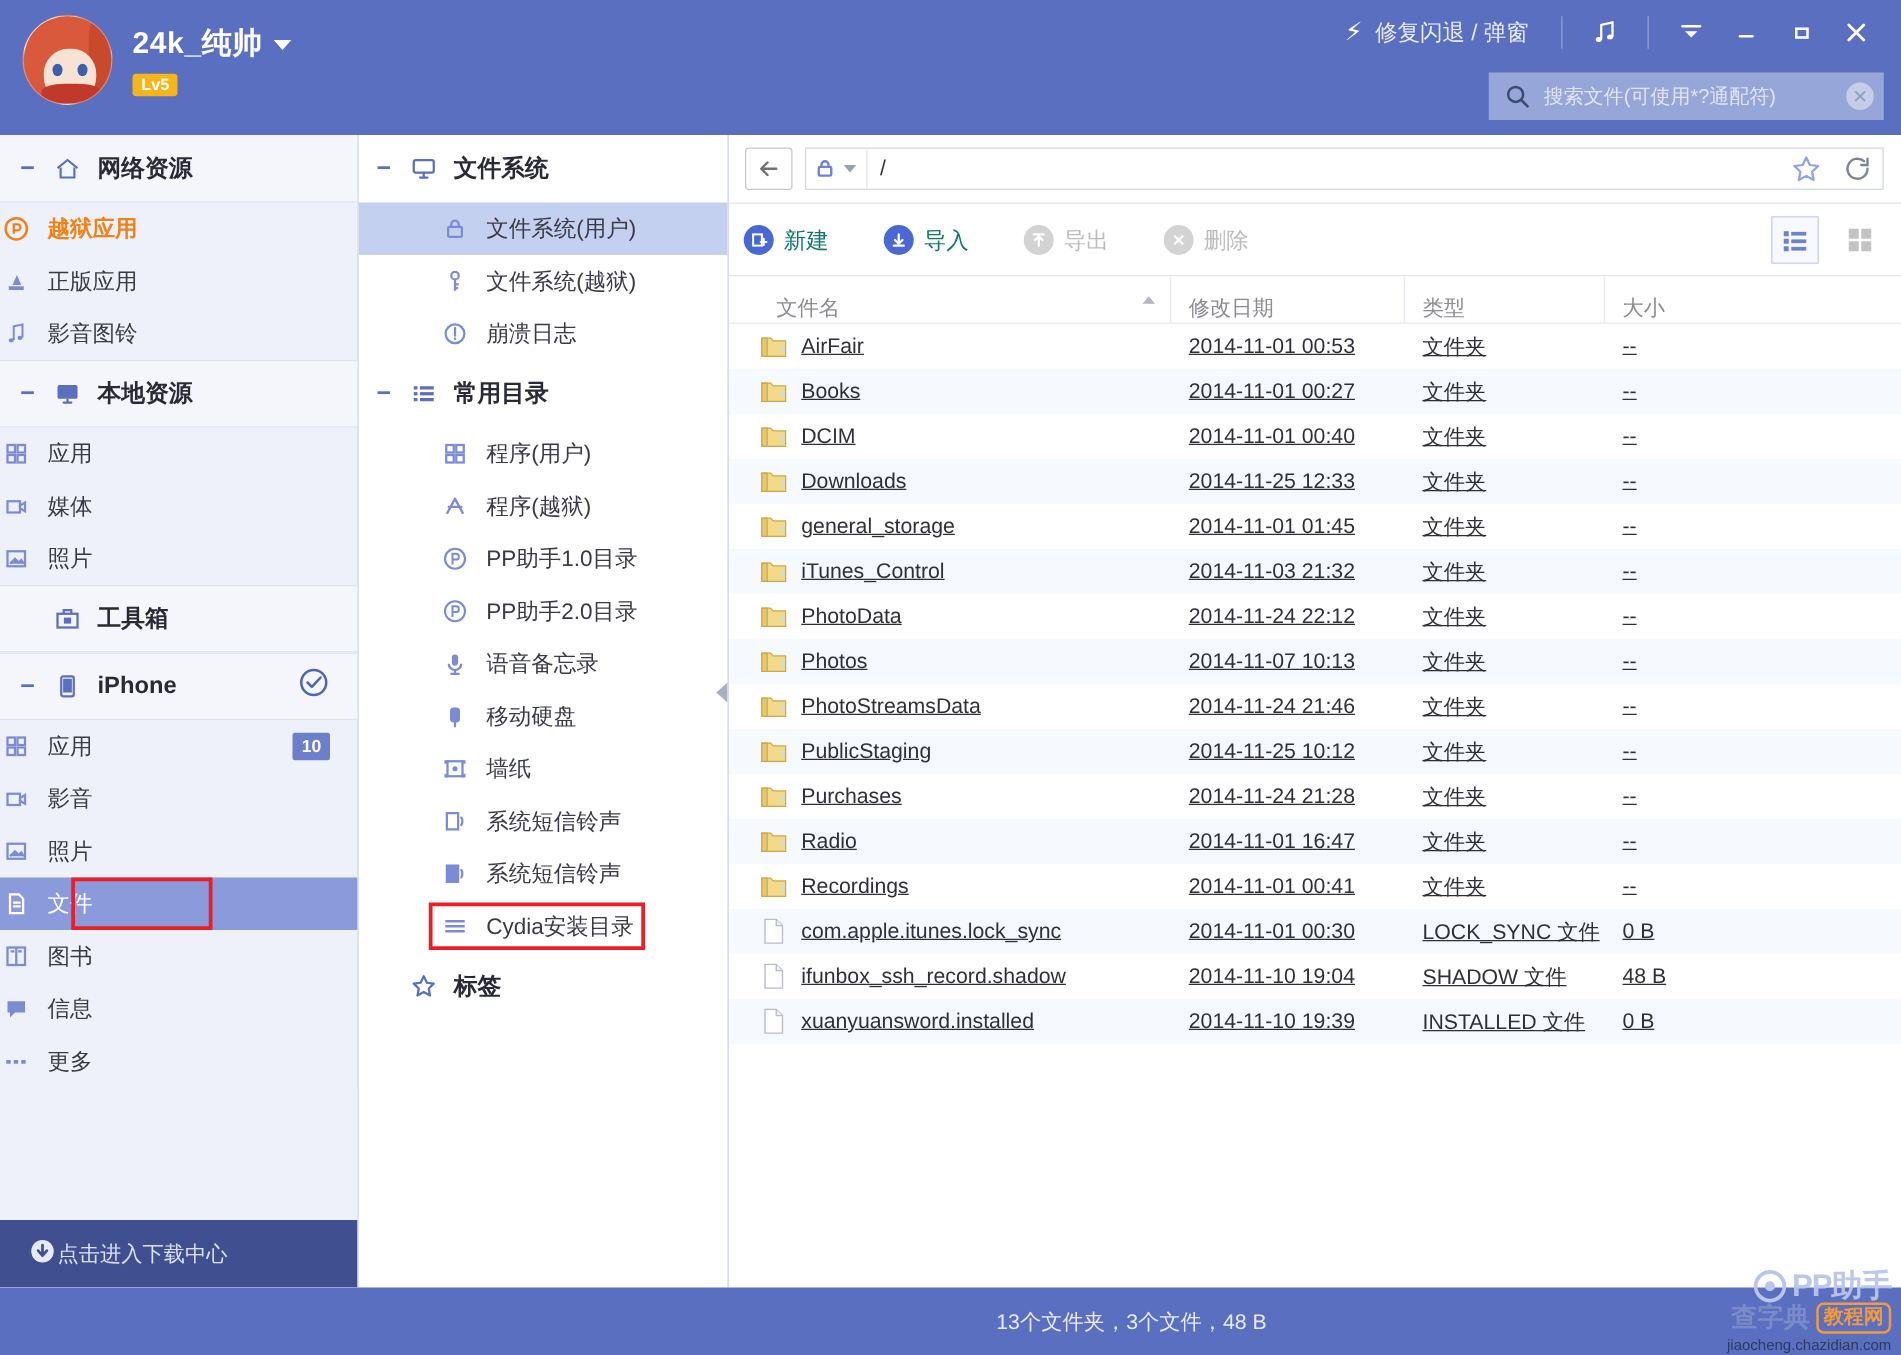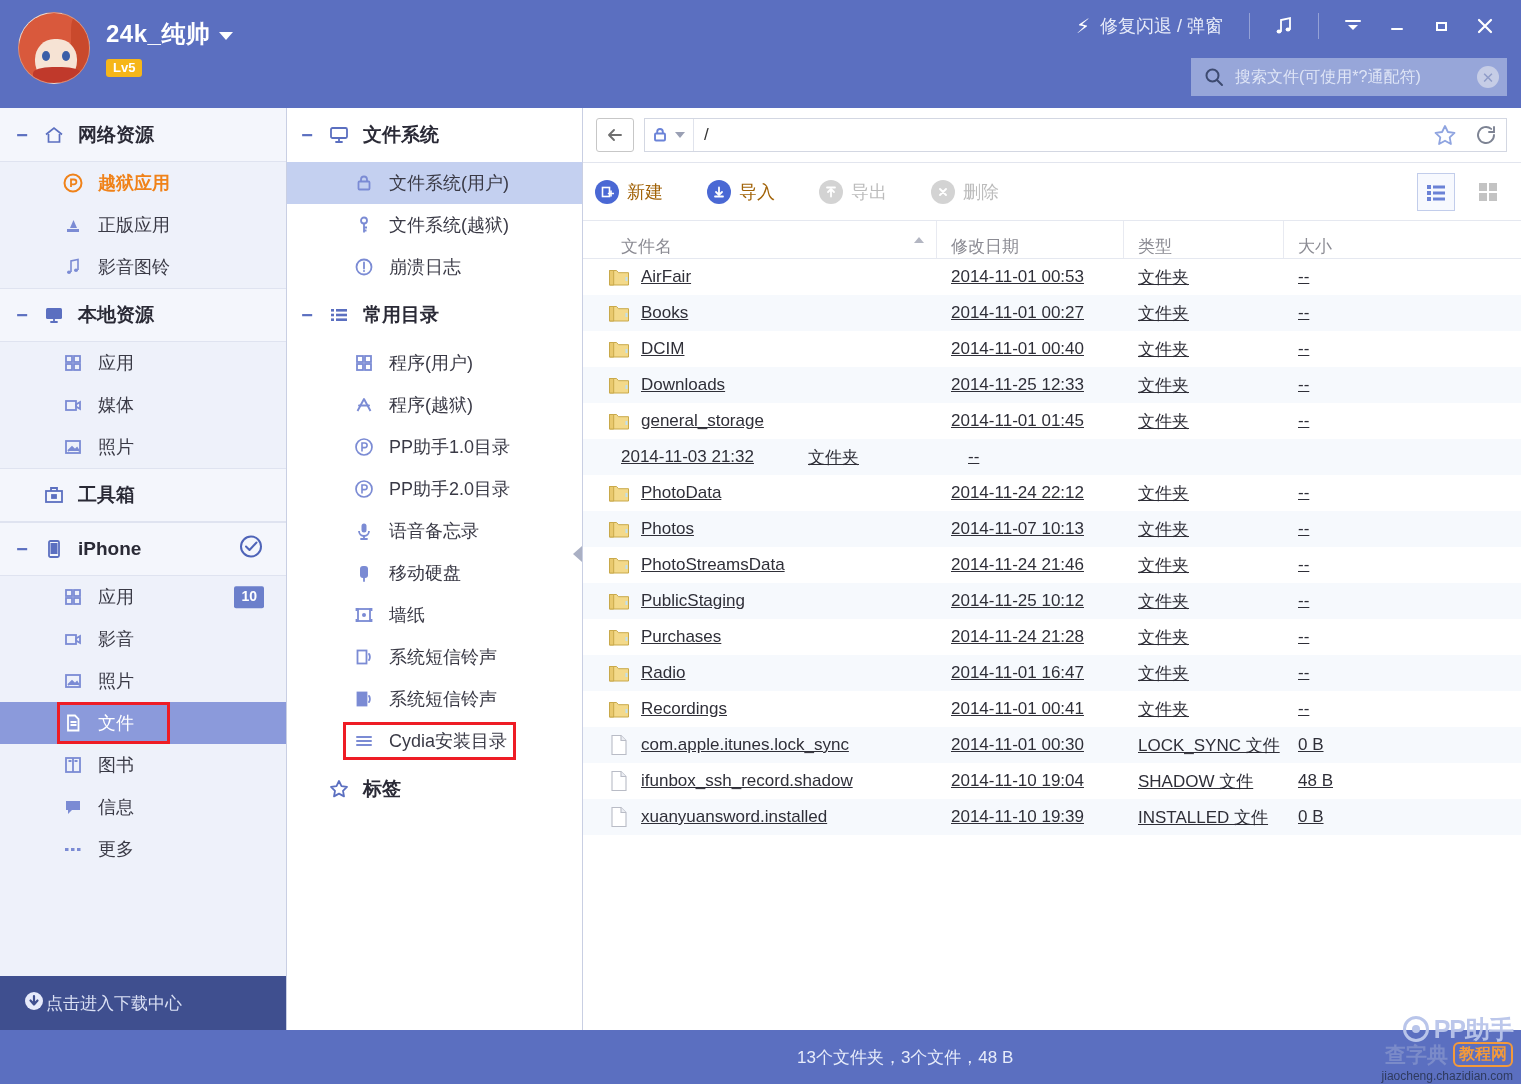--- a/index.html
+++ b/index.html
@@ -131,21 +131,21 @@
     position: relative;
   }
   .sb-group-head:first-child { border-top: none; }
   .minus-box {
     width: 16px; flex: 0 0 16px; display:flex; align-items:center; justify-content:center;
     color:#5b6fc0; font-size: 20px; line-height: 1; font-weight: bold;
   }
   .sb-gicon { width: 28px; flex: 0 0 28px; display:flex; align-items:center; justify-content:center; color:#5b6fc0; }
   .sb-item {
     height: 42px; display: flex; align-items: center;
-    padding-left: 60px; gap: 12px;
+    gap: 12px;
     color: #3a3a46; font-size: 18px; cursor: pointer;
     position: relative;
   }
   .sb-item .sb-icon { width: 26px; flex: 0 0 26px; display:flex; align-items:center; justify-content:center; color:#7b8bd4; }
   .sb-item.accent .sb-label { color: #f08219; font-weight: bold; }
   .sb-item.accent .sb-icon { color: #f08219; }
   .sb-item.selected { background: #8b9adb; }
   .sb-item.selected .sb-label { color: #ffffff; }
   .sb-item.selected .sb-icon { color: #ffffff; }
   .sb-hl-frame {
@@ -223,21 +223,21 @@
   .addr-path { flex: 1; padding-left: 10px; color: #333; font-size: 17px; }
   .addr-star { color: #8fa4e0; display: flex; align-items:center; cursor: pointer; padding: 0 6px; }
   .refresh-btn { color: #7d8393; display: flex; align-items:center; cursor: pointer; padding-left: 10px; }
 
   .toolbar {
     height: 58px; flex: 0 0 58px; display: flex; align-items: center;
     padding: 0 14px 0 12px; border-bottom: 1px solid #e5e8f0;
   }
   .tool {
     display: flex; align-items: center; gap: 8px; margin-right: 44px;
-    font-size: 18px; color: #a16207; cursor: pointer;
+    font-size: 18px; color: #0f766e; cursor: pointer;
   }
   .tool.disabled { color: #bcbcbc; cursor: default; }
   .tool-cir {
     width: 24px; height: 24px; border-radius: 50%;
     background: #4a68d4; color: #fff;
     display: flex; align-items: center; justify-content: center;
     font-size: 13px; flex: 0 0 24px;
   }
   .tool.disabled .tool-cir { background: #d3d3d3; }
   .view-toggle { margin-left: auto; display: flex; align-items: center; gap: 14px; }
@@ -957,20 +957,30 @@
             </div>
             <div class="cell c3">
               <span>文件夹</span>
             </div>
             <div class="cell c4">
               <span>--</span>
             </div>
           </div>
           <div class="row">
             <div class="cell c0"></div>
+            <div class="cell c1">
+              <span class="ficon">
+                <svg width="22" height="20" viewBox="0 0 22 20">
+                  <path d="M1.5 3.5h7l2 2.2h10V18H1.5z" fill="#f3d98a" stroke="#c9a94a" stroke-width="1"></path>
+                  <path d="M1.5 3.5h4.2V18H1.5z" fill="#e9c96e" stroke="#c9a94a" stroke-width="1"></path>
+                  <rect x="17.5" y="10" width="2" height="4" fill="#bfe0ef"></rect>
+                </svg>
+              </span>
+              <span>iTunes_Control</span>
+            </div>
             <div class="cell c2">
               <span>2014-11-03 21:32</span>
             </div>
             <div class="cell c3">
               <span>文件夹</span>
             </div>
             <div class="cell c4">
               <span>--</span>
             </div>
           </div>

